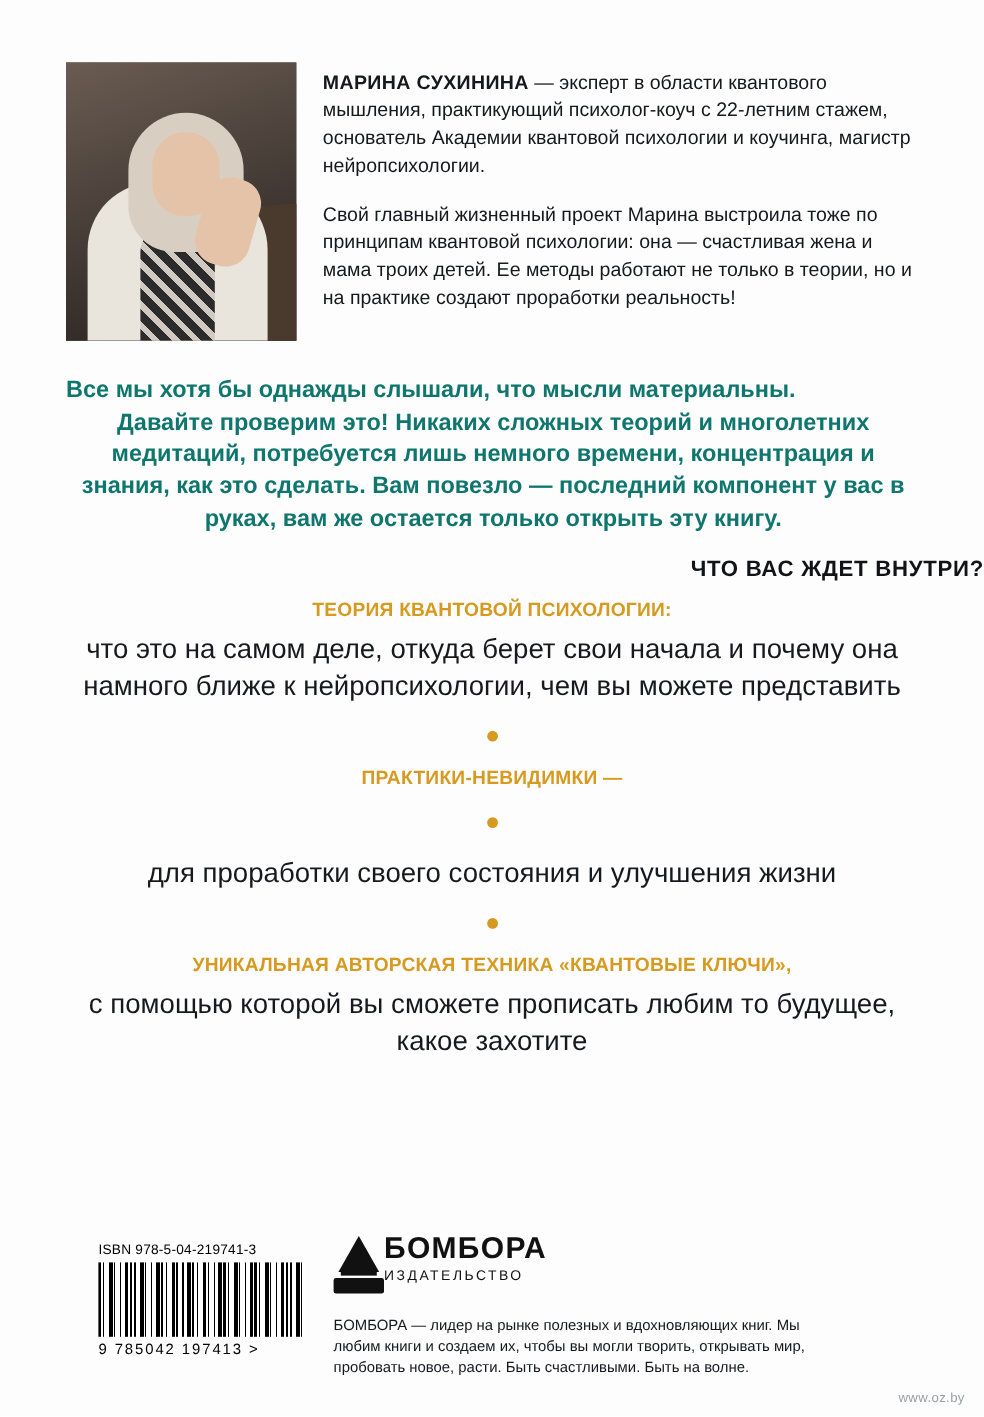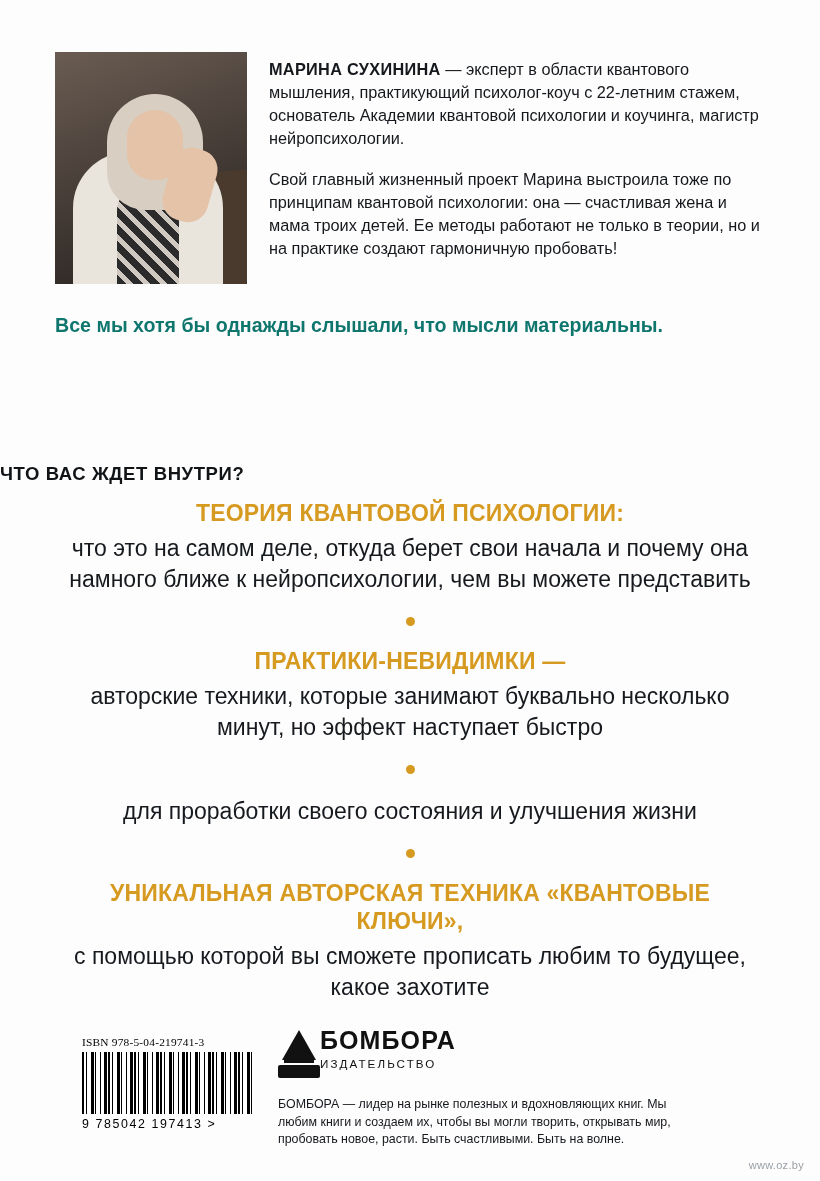--- a/index.html
+++ b/index.html
@@ -118,40 +118,40 @@
     line-height: 1.36;
     color: #0f766e;
   }
   .lead .l1 { text-align: left; display: block; }
 
   
   .inside-q {
     position: absolute;
     left: 0; right: 0;
     top: 463px;
-    text-align: left;
+    text-align: right;
     font-size: 18.5px;
     font-weight: bold;
     letter-spacing: .6px;
     color: #111417;
   }
 
   
   .sections {
     position: absolute;
     left: 60px;
     top: 500px;
     width: 700px;
     text-align: center;
   }
   .section { margin-bottom: 0; }
   .section-title {
     color: #d79a20;
     font-weight: bold;
-    font-size: 23px;
+    font-size: 16px;
     letter-spacing: .2px;
     line-height: 1.18;
     margin-bottom: 6px;
   }
   .section-desc {
     font-size: 23px;
     line-height: 1.35;
     color: #16191d;
   }
   .dot-sep {
@@ -172,21 +172,21 @@
     position: absolute;
     left: 82px;
     top: 8px;
     width: 172px;
   }
   .isbn-text {
     font-size: 11.4px;
     letter-spacing: .2px;
     margin-bottom: 4px;
     color: #000;
-    font-family: Liberation Serif, serif;
+    font-family: Liberation Sans, sans-serif;
   }
   .bars {
     height: 62px;
     width: 172px;
     background:
       repeating-linear-gradient(90deg,
         #000 0 2px, #fff 2px 4px, #000 4px 5px, #fff 5px 9px,
         #000 9px 12px, #fff 12px 13px, #000 13px 14px, #fff 14px 18px,
         #000 18px 19px, #fff 19px 22px, #000 22px 25px, #fff 25px 26px);
   }
@@ -270,42 +270,42 @@
       <div class="photo-bg"></div>
       <div class="photo-chair"></div>
       <div class="photo-body"></div>
       <div class="photo-dress"></div>
       <div class="photo-hair"></div>
       <div class="photo-face"></div>
       <div class="photo-arm"></div>
     </div>
     <div class="author-text">
       <p><span class="author-name">МАРИНА СУХИНИНА</span><span> — эксперт в области квантового мышления, практикующий психолог-коуч с 22-летним стажем, основатель Академии квантовой психологии и коучинга, магистр нейропсихологии.</span></p>
-      <p>Свой главный жизненный проект Марина выстроила тоже по принципам квантовой психологии: она — счастливая жена и мама троих детей. Ее методы работают не только в теории, но и на практике создают гармоничную пробовать!</p>
+      <p>Свой главный жизненный проект Марина выстроила тоже по принципам квантовой психологии: она — счастливая жена и мама троих детей. Ее методы работают не только в теории, но и на практике создают проработки реальность!</p>
     </div>
   </div>
 
   <div class="lead">
     <span class="l1">Все мы хотя бы однажды слышали, что мысли материальны.</span>
+    <span>Давайте проверим это! Никаких сложных теорий и многолетних медитаций, потребуется лишь немного времени, концентрация и знания, как это сделать. Вам повезло — последний компонент у вас в руках, вам же остается только открыть эту книгу.</span>
   </div>
 
   <div class="inside-q">ЧТО ВАС ЖДЕТ ВНУТРИ?</div>
 
   <div class="sections">
 
     <div class="section">
       <div class="section-title">ТЕОРИЯ КВАНТОВОЙ ПСИХОЛОГИИ:</div>
       <div class="section-desc">что это на самом деле, откуда берет свои начала и почему она намного ближе к нейропсихологии, чем вы можете представить</div>
     </div>
 
     <div class="dot-sep"></div>
 
     <div class="section">
       <div class="section-title">ПРАКТИКИ-НЕВИДИМКИ —</div>
-      <div class="section-desc">авторские техники, которые занимают буквально несколько минут, но эффект наступает быстро</div>
     </div>
 
     <div class="dot-sep"></div>
 
     <div class="section">
       <div class="section-desc">для проработки своего состояния и улучшения жизни</div>
     </div>
 
     <div class="dot-sep"></div>
 

